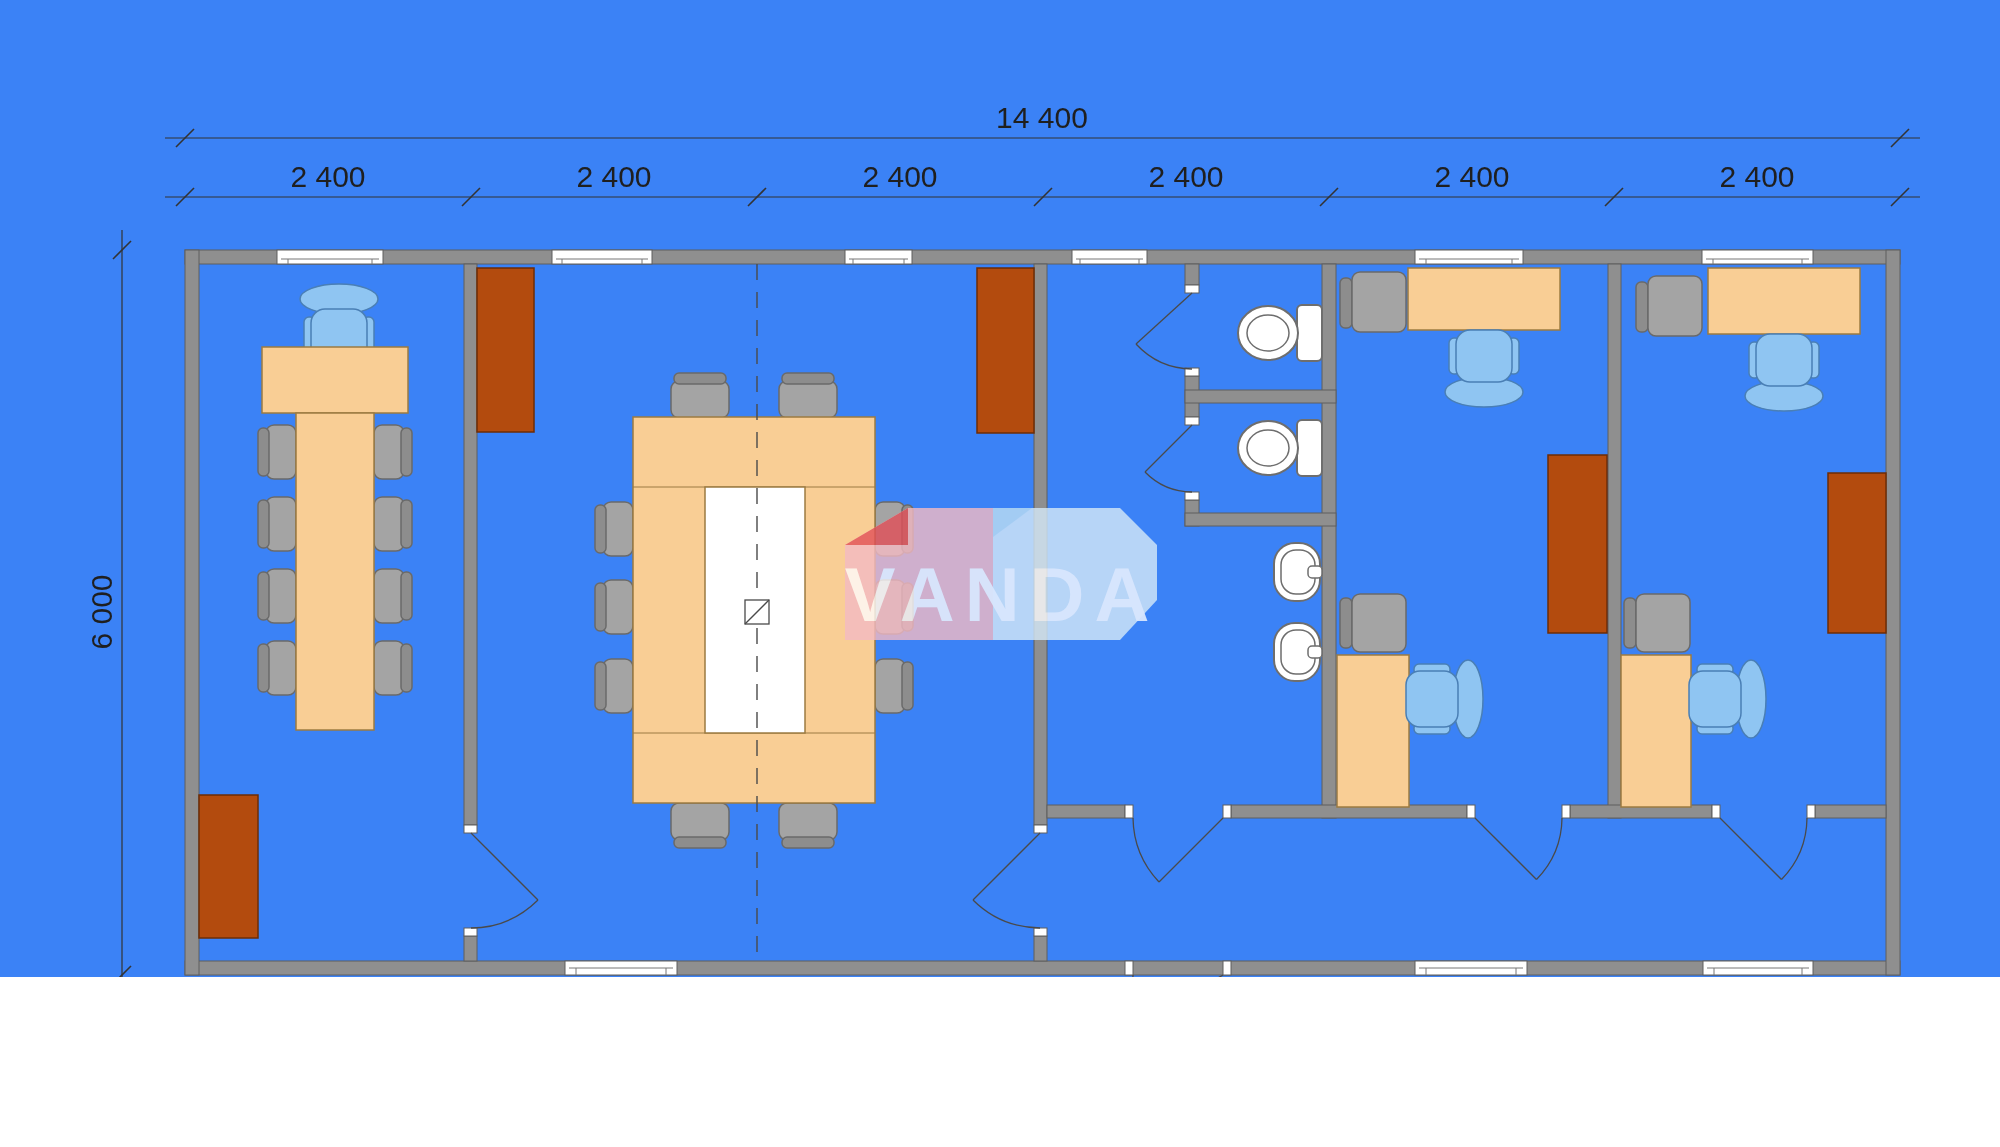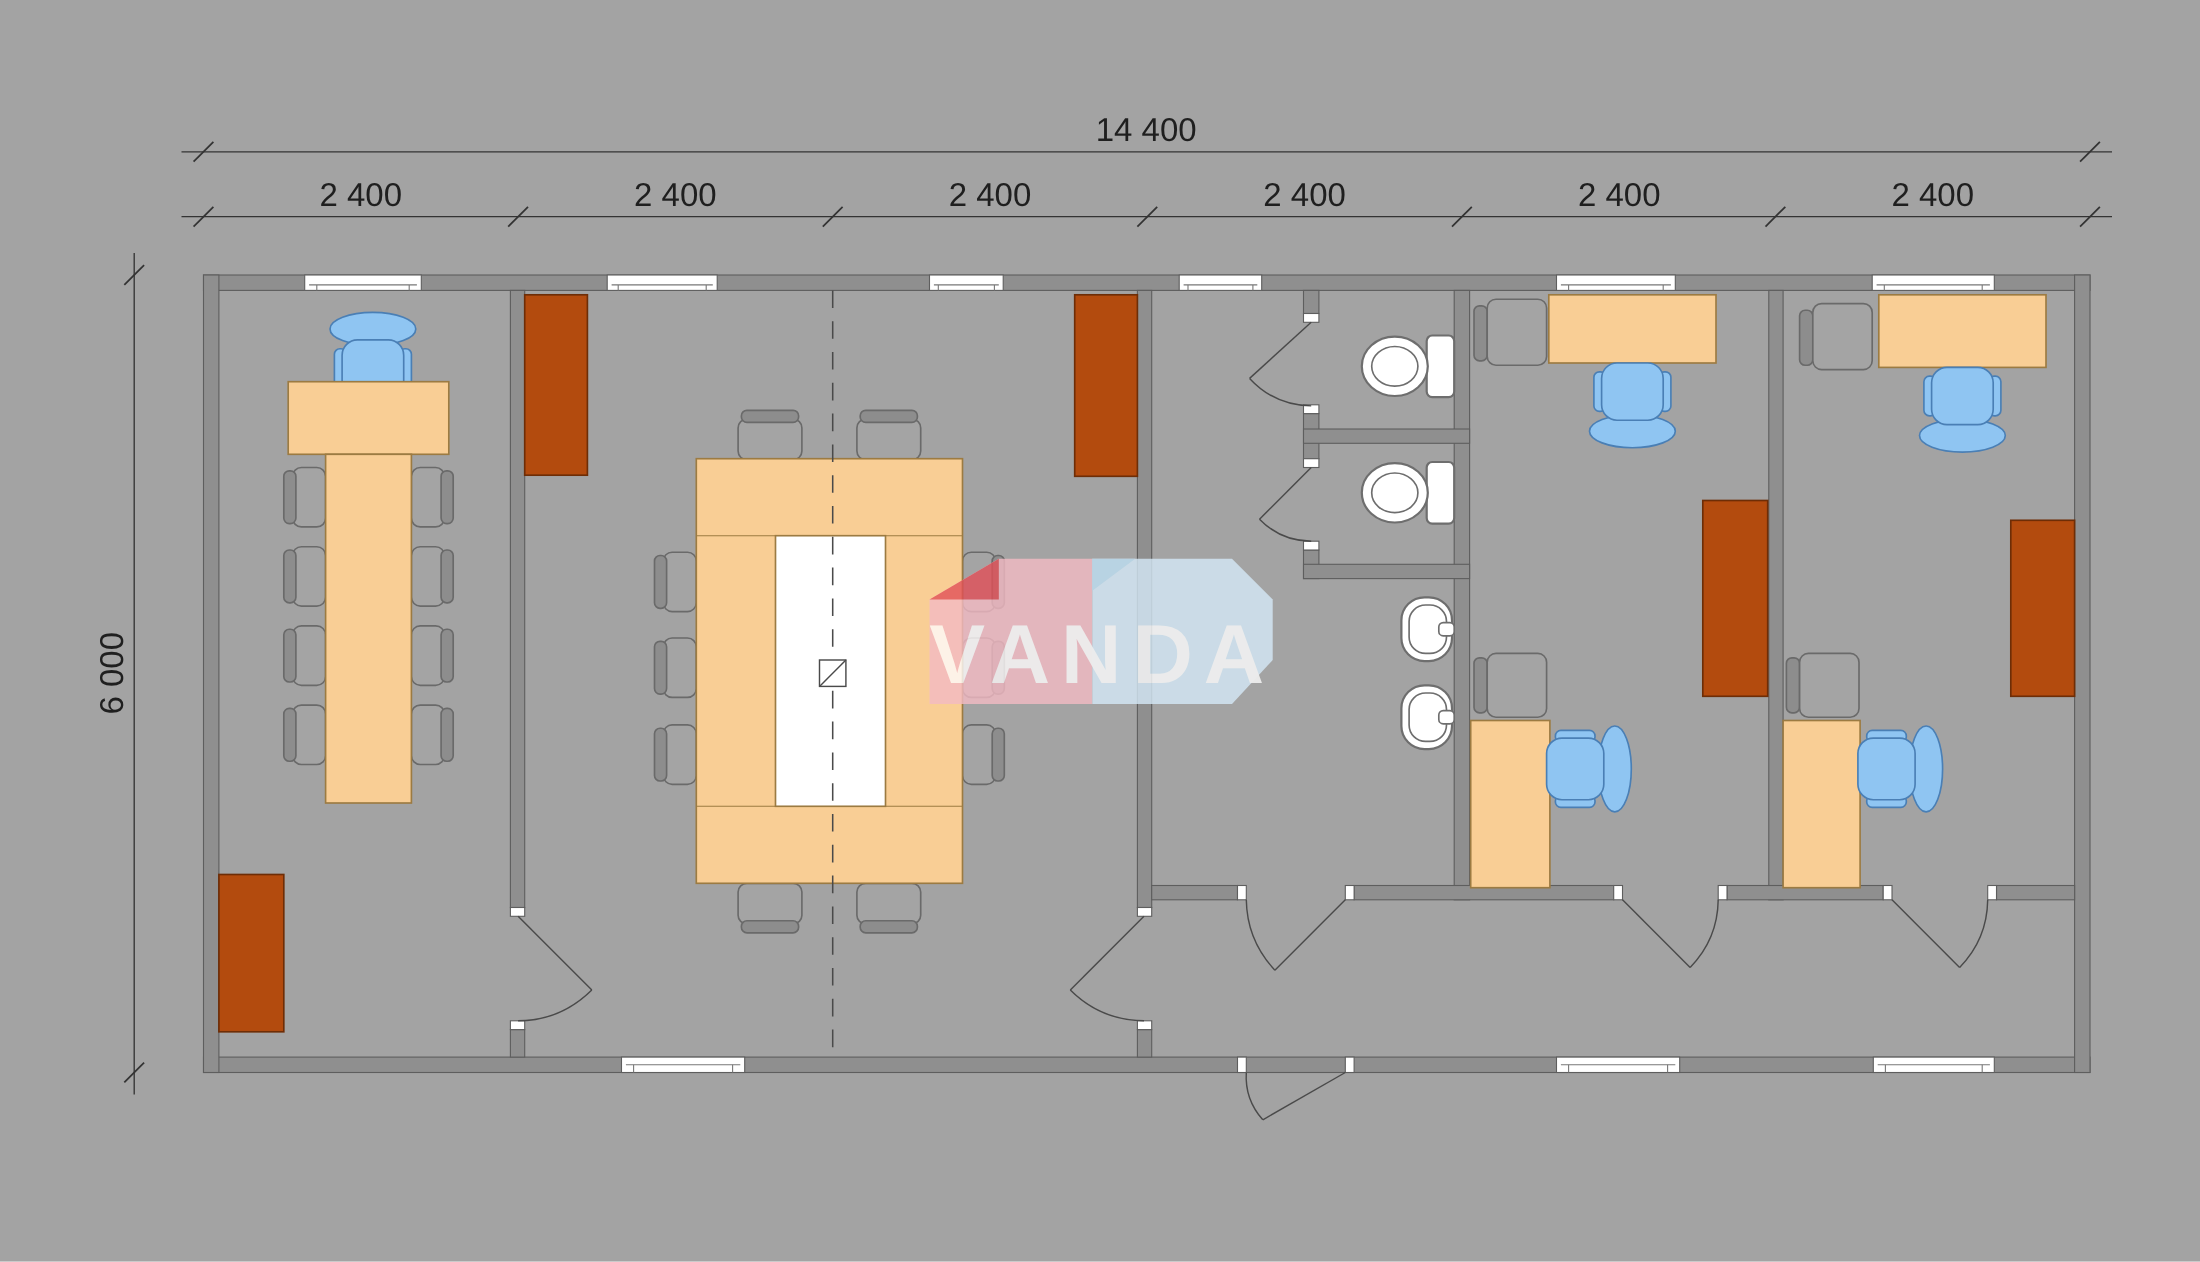--- a/index.html
+++ b/index.html
@@ -1,16 +1,16 @@
 <!DOCTYPE html>
 <html><head>
 <meta charset="utf-8">
 <style>
   html,body{margin:0;padding:0;background:#ffffff;}
-  .stage{position:relative;width:2000px;height:1147px;background:#a3a3a3;overflow:hidden;}
+  .stage{position:relative;width:2000px;height:977px;background:#3b82f6;overflow:hidden;}
   svg{display:block;}
   text{font-family:"Liberation Sans", sans-serif;}
   .dimtext{font-size:30px;fill:#1f1f1f;}
   .wm-text{font-size:76px;font-weight:bold;letter-spacing:10px;fill:rgba(255,255,255,0.95);}
 </style>
 </head>
 <body>
 
 <div class="stage">
 <svg width="2000" height="1147" viewBox="0 0 2000 1147">

